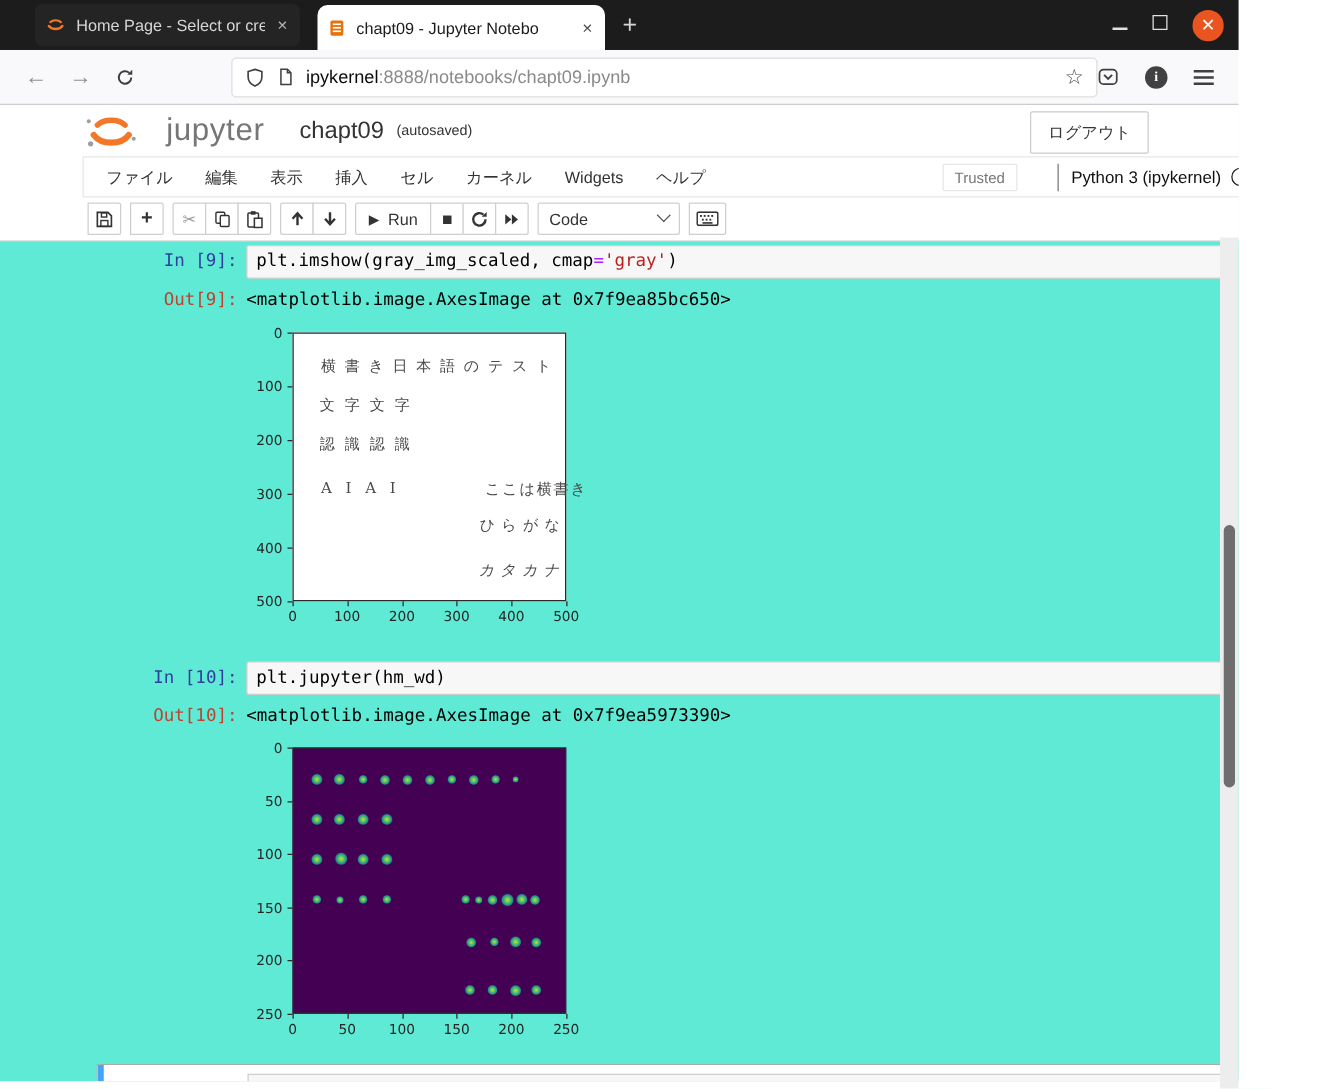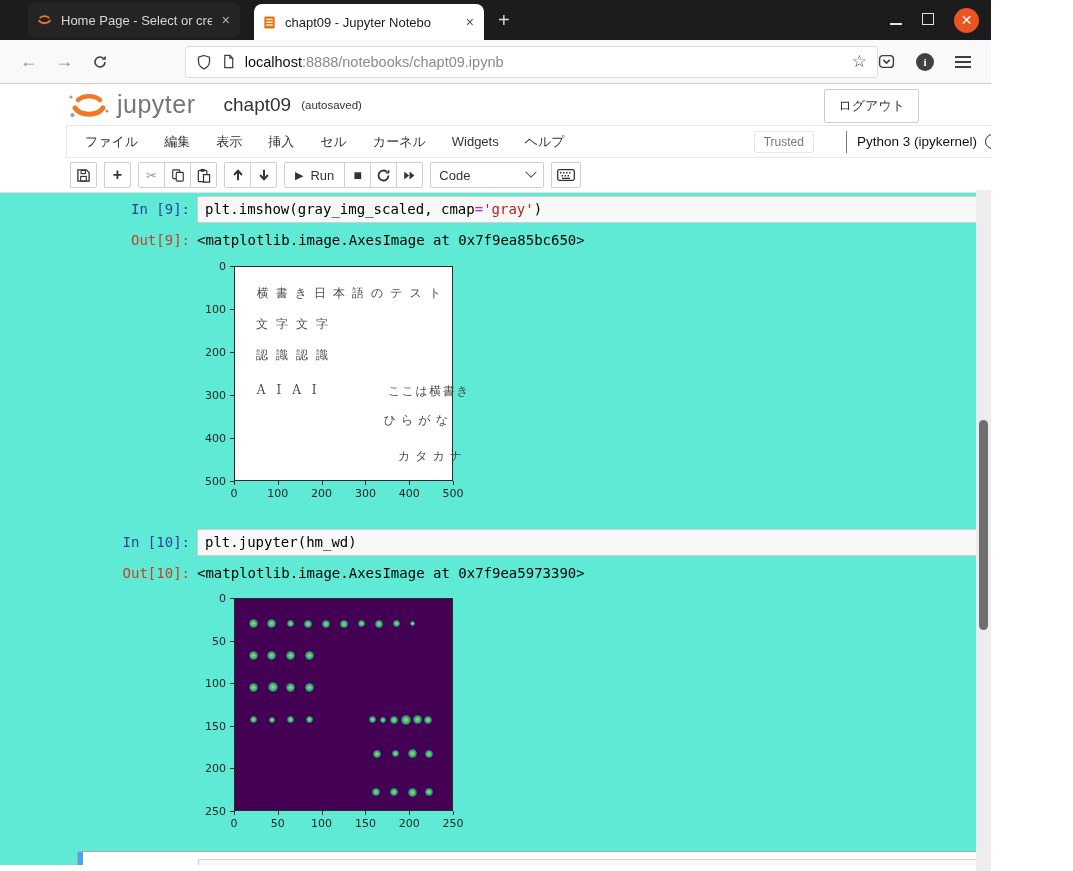--- a/index.html
+++ b/index.html
@@ -25,21 +25,21 @@
   .url-text{font-size:14.5px;color:#0c0c0d;white-space:nowrap;}
   .url-text .path{color:#8a8a8a;}
   .url-star{margin-left:auto;font-size:17px;color:#4a4a4a;}
   .right-icons{display:flex;align-items:center;gap:21px;margin-left:auto;padding-right:6px;}
   .info-circle{width:18px;height:18px;border-radius:50%;background:#414141;color:#fff;font-size:11px;font-weight:bold;display:flex;align-items:center;justify-content:center;font-family:"Liberation Serif",serif;}
   .hamburger span{display:block;width:16px;height:2px;background:#3f3f3f;margin:3px 0;}
 
   
   .nb-chrome{background:#fff;border-bottom:1px solid #e3e3e3;box-shadow:0 1px 3px rgba(0,0,0,.07);}
   .nb-header{height:41px;display:flex;align-items:center;padding-left:66px;position:relative;}
-  .brand{font-size:25px;color:#767677;margin-left:5px;letter-spacing:.5px;}
+  .brand{font-size:25px;color:#767677;margin-left:21px;letter-spacing:.5px;}
   .nb-title{margin-left:28px;font-size:19px;color:#333;}
   .autosaved{margin-left:10px;font-size:11.5px;color:#333;}
   .logout{position:absolute;right:72px;top:5px;padding:7px 13px;border:1px solid #ccc;border-radius:2px;font-size:13px;color:#333;background:#fff;}
 
   .menubar-wrap{padding-left:66px;}
   .menubar{width:943px;height:33px;border:1px solid #e7e7e7;box-sizing:border-box;display:flex;align-items:center;padding-left:18px;background:#fff;}
   .menu-item{margin-right:26px;font-size:13px;color:#333;white-space:nowrap;}
   .trusted{margin-left:auto;border:1px solid #e7e7e7;color:#777;font-size:12px;padding:3px 9px;border-radius:2px;}
   .kernel-divider{width:1px;height:22px;background:#777;margin-left:32px;}
   .kernel-name{font-size:13.5px;color:#111;margin-left:10px;}
@@ -141,21 +141,21 @@
         <svg width="16" height="16" viewBox="0 0 16 16">
           <path d="M8 1.5 L13.5 3.2 V7.5 C13.5 11.5 10 13.9 8 14.8 C6 13.9 2.5 11.5 2.5 7.5 V3.2 Z" fill="none" stroke="#3f3f3f" stroke-width="1.3"></path>
         </svg>
       </span>
       <span>
         <svg width="15" height="15" viewBox="0 0 16 16">
           <path d="M4 1.5 h5.5 L12.5 4.5 V14.5 h-8.5 z" fill="none" stroke="#3f3f3f" stroke-width="1.3"></path>
           <path d="M9.5 1.5 v3 h3" fill="none" stroke="#3f3f3f" stroke-width="1.3"></path>
         </svg>
       </span>
-      <span class="url-text"><b style="font-weight:normal;color:#0c0c0d">localhost</b><span class="path">:8888/notebooks/chapt09.ipynb</span></span>
+      <span class="url-text"><b style="font-weight:normal;color:#0c0c0d">ipykernel</b><span class="path">:8888/notebooks/chapt09.ipynb</span></span>
       <span class="url-star">☆</span>
     </div>
     <div class="right-icons">
       <span>
         <svg width="17" height="17" viewBox="0 0 16 16">
           <rect x="1.5" y="2.5" width="13" height="11" rx="3" fill="none" stroke="#3f3f3f" stroke-width="1.3"></rect>
           <path d="M5 6.5 L8 9.5 L11 6.5" fill="none" stroke="#3f3f3f" stroke-width="1.5"></path>
         </svg>
       </span>
       <span class="info-circle">i</span>
@@ -324,21 +324,21 @@
         <div class="tick-label xlab" style="left: 314.2px; top: 230px;">400</div>
         <div class="tickmark" style="left: 332.2px; top: 224px; width: 1px; height: 4px;"></div>
         <div class="tick-label xlab" style="left: 358px; top: 230px;">500</div>
         <div class="tickmark" style="left: 376px; top: 224px; width: 1px; height: 4px;"></div>
         <div class="jp-text" style="left: 179.776px; top: 28.09px; letter-spacing: 7px;">横書き日本語のテスト</div>
         <div class="jp-text" style="left: 178.9px; top: 59.48px; letter-spacing: 8px;">文字文字</div>
         <div class="jp-text" style="left: 178.9px; top: 90.01px; letter-spacing: 8px;">認識認識</div>
         <div class="jp-text" style="left: 179.776px; top: 126.13px; letter-spacing: 11px;">AIAI</div>
         <div class="jp-text" style="left: 311px; top: 126.13px; letter-spacing: 1.5px;">ここは横書き</div>
         <div class="jp-text" style="left: 306.796px; top: 155.37px; letter-spacing: 5px;">ひらがな</div>
-        <div class="jp-text" style="left: 321px; top: 191.06px; letter-spacing: 5px;">カタカナ</div>
+        <div class="jp-text" style="left: 306px; top: 191.06px; letter-spacing: 5px; font-style: italic;">カタカナ</div>
       </div>
 
     <div class="cell-row" style="margin-top:22px;">
       <div class="prompt prompt-in">In [10]:</div>
       <div class="input-box"><span class="tok-plain">plt.jupyter(hm_wd)</span></div>
     </div>
     <div class="cell-row out-row">
       <div class="prompt prompt-out">Out[10]:</div>
       <div class="out-text">&lt;matplotlib.image.AxesImage at 0x7f9ea5973390&gt;</div>
     </div>

